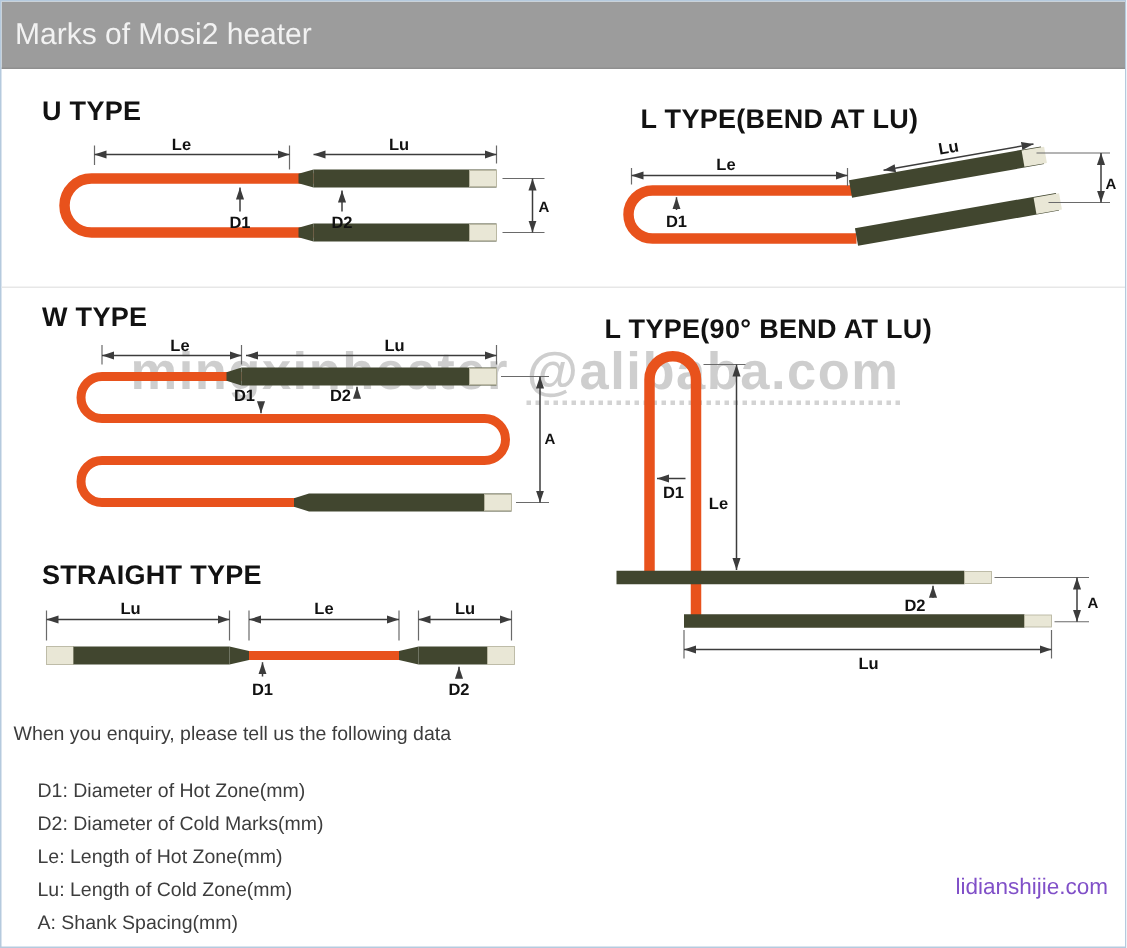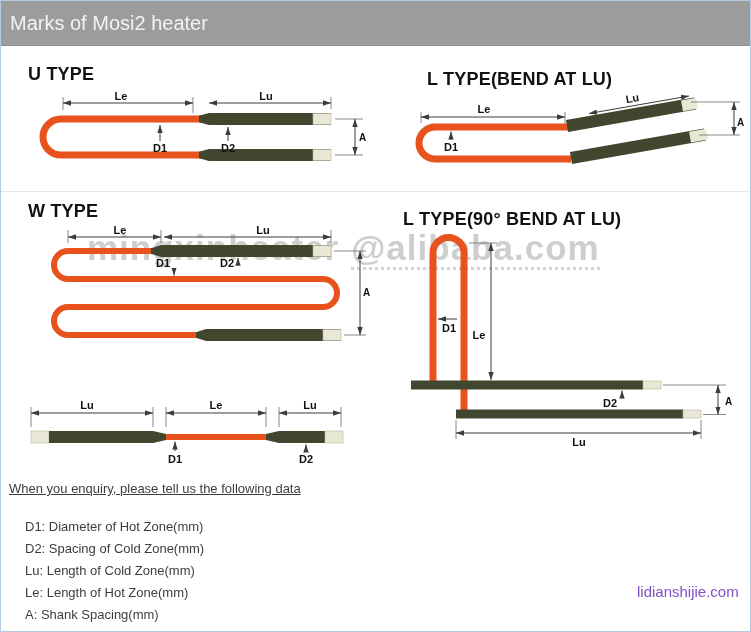--- a/index.html
+++ b/index.html
@@ -5,21 +5,21 @@
   html,body{margin:0;padding:0;background:#ffffff;font-family:"Liberation Sans",sans-serif;}
   .page{position:relative;width:751px;height:632px;box-sizing:border-box;border:1px solid #b5cade;background:#ffffff;overflow:hidden;}
   .header{position:absolute;left:0;top:0;right:0;height:44px;background:#9c9c9c;border-bottom:1px solid #8f8f8f;z-index:4;}
   .header .title{display:block;padding-left:9px;line-height:44px;font-size:20px;color:#f2f2f2;}
   .divider{position:absolute;left:0;right:0;height:1px;background:#e7e7e7;z-index:0;}
   .diagram-title{position:absolute;font-size:18px;font-weight:bold;color:#121212;letter-spacing:0.2px;z-index:3;white-space:nowrap;}
   .dsvg{position:absolute;z-index:2;}
   .watermark{position:absolute;left:86px;top:227px;z-index:1;font-size:35px;font-weight:bold;color:#9f9f9f;opacity:0.5;letter-spacing:1px;white-space:nowrap;}
   .watermark .wm2{margin-left:12px;border-bottom:3px dotted #a8a8a8;}
   .notes{position:absolute;left:8px;top:477px;z-index:3;font-size:13px;color:#3d3d3d;}
-  .notes p{margin:0;line-height:22px;text-decoration:underline;}
+  .notes p{margin:0;line-height:22px;}
   .notes ul{margin:16px;padding:0;list-style:none;}
   .notes li{line-height:22px;}
   .footer-link{position:absolute;left:636px;top:582px;z-index:3;font-size:15px;color:#8050c8;text-decoration:none;}
   
   .hot{fill:none;stroke:#e8521c;stroke-width:7;}
   .w6{stroke-width:6;}
   .cold{fill:#41462f;}
   .coldline{stroke:#41462f;stroke-width:12;fill:none;}
   .tipline{stroke:#e9e7d6;stroke-width:11;fill:none;}
   .tip{fill:#e9e7d6;stroke:#b9b7a2;stroke-width:0.6;}
@@ -169,20 +169,21 @@
       <line class="tick" x1="302" y1="191" x2="302" y2="210"></line>
       <line class="dim" x1="57" y1="204" x2="302" y2="204" marker-start="url(#arrN)" marker-end="url(#arrN)"></line>
       <text class="dlabel" x="180" y="217" text-anchor="middle">Lu</text>
       <line class="tick" x1="264" y1="156" x2="327" y2="156"></line>
       <line class="tick" x1="304" y1="185.5" x2="327" y2="185.5"></line>
       <line class="dim" x1="319" y1="156" x2="319" y2="185.5" marker-start="url(#arrN)" marker-end="url(#arrN)"></line>
       <text class="dlabel-sm" x="326" y="176">A</text>
     </g>
   </svg>
 
+  <div class="diagram-title" style="left:27px;top:372px;">STRAIGHT TYPE</div>
   <svg class="dsvg" style="left:22px;top:396px;" width="335" height="80" viewBox="0 0 335 80">
     <defs>
       <marker id="arrS" viewBox="0 0 8 8" refX="8" refY="4" markerWidth="8" markerHeight="8" orient="auto-start-reverse" markerUnits="userSpaceOnUse">
           <path d="M0,1.3 L8,4 L0,6.7 z" fill="#3c3c3c"></path>
         </marker>
     </defs>
     <g>
       <rect class="tip" x="8" y="34" width="18" height="12"></rect>
       <rect class="cold" x="26" y="34" width="104" height="12"></rect>
       <polygon class="cold" points="130,34 143,37 143,43 130,46"></polygon>
@@ -208,22 +209,22 @@
       <text class="dlabel" x="152" y="66" text-anchor="middle">D1</text>
       <line class="dim" x1="283" y1="54" x2="283" y2="47.5" marker-end="url(#arrS)"></line>
       <text class="dlabel" x="283" y="66" text-anchor="middle">D2</text>
     </g>
   </svg>
 
   <div class="notes">
     <p>When you enquiry, please tell us the following data</p>
     <ul>
       <li>D1: Diameter of Hot Zone(mm)</li>
-      <li>D2: Spacing of Cold Zone(mm)</li>
+      <li>D2: Diameter of Cold Marks(mm)</li>
+      <li>Le: Length of Hot Zone(mm)</li>
       <li>Lu: Length of Cold Zone(mm)</li>
-      <li>Le: Length of Hot Zone(mm)</li>
       <li>A: Shank Spacing(mm)</li>
     </ul>
   </div>
 
   <a class="footer-link" href="#">lidianshijie.com</a>
 
 </div>
 
 </body></html>

